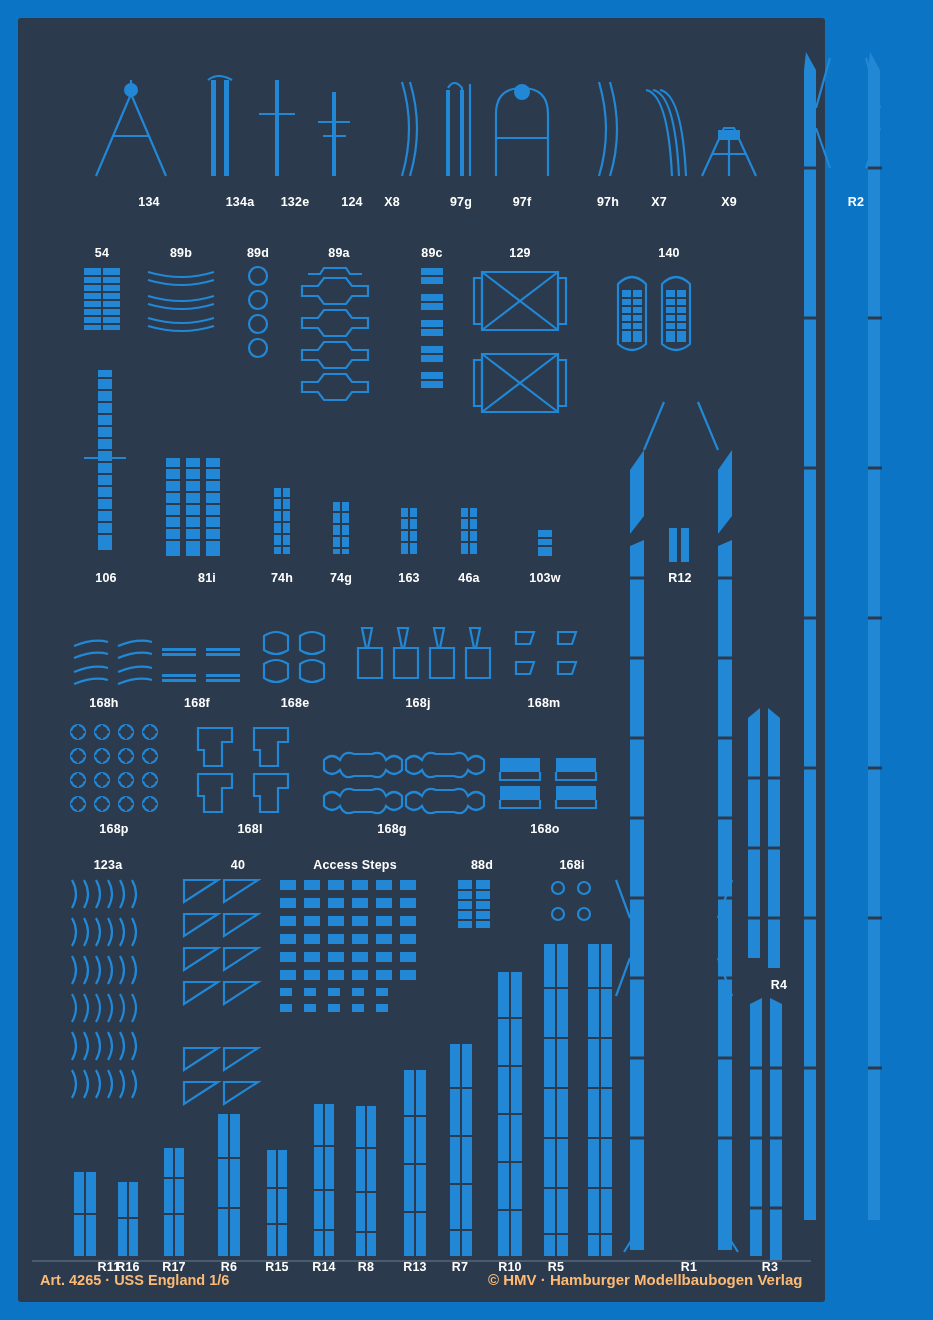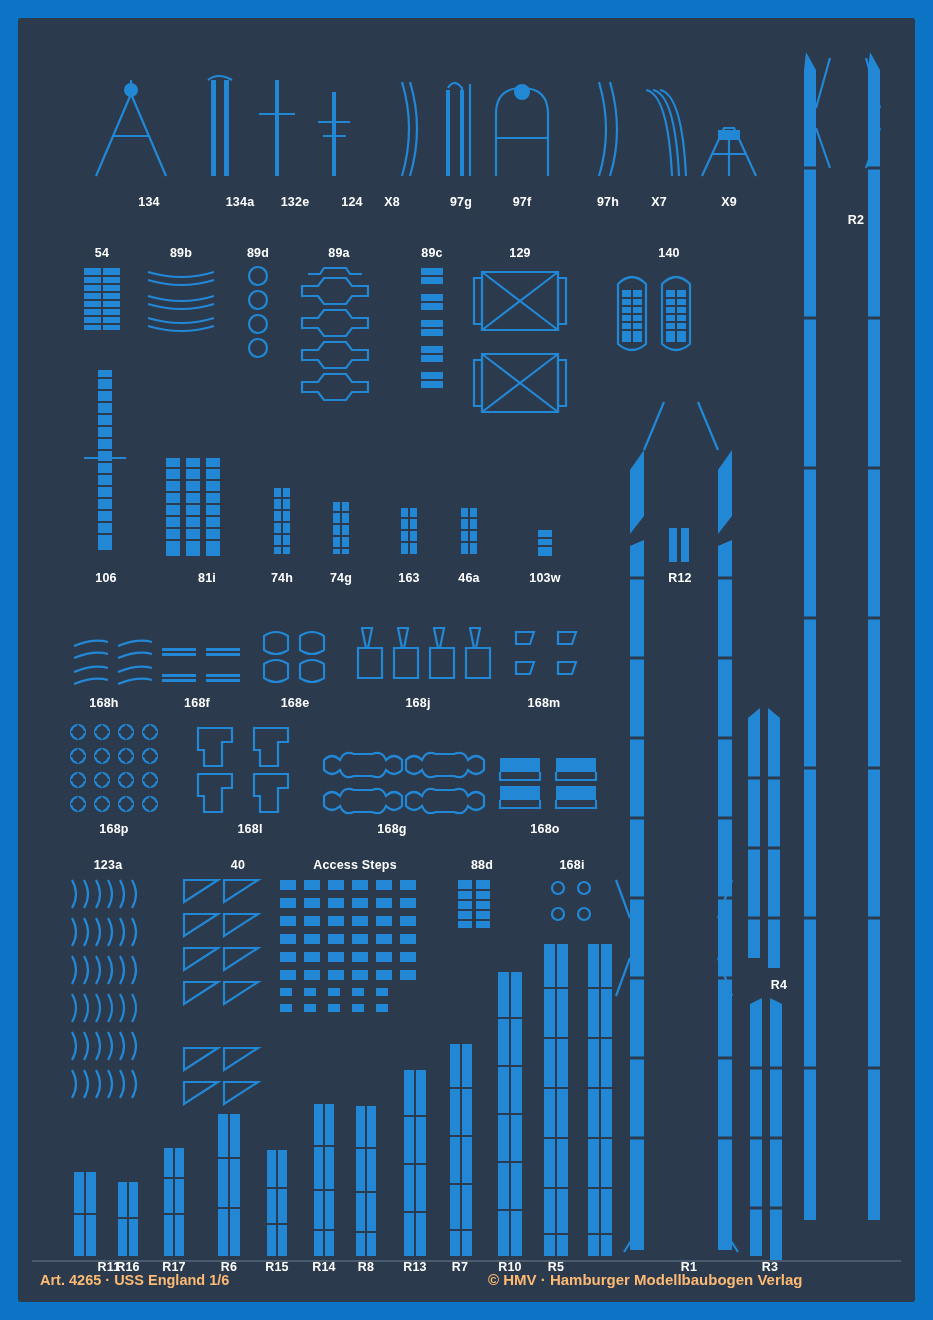--- a/index.html
+++ b/index.html
@@ -7,21 +7,21 @@
   body {
     width: 933px;
     height: 1320px;
     background: #0b74c4;
     font-family: "Liberation Sans", sans-serif;
     overflow: hidden;
   }
   #sheet {
     position: absolute;
     left: 18px; top: 18px;
-    width: 897px; height: 1284px;
+    width: 807px; height: 1284px;
     background: #2b3a4d;
     border-radius: 3px;
   }
   .lbl {
     position: absolute;
     color: #ffffff;
     font-size: 12.5px;
     font-weight: bold;
     letter-spacing: 0.2px;
     white-space: nowrap;
@@ -765,21 +765,21 @@
       <div class="lbl" style="left: 131px; top: 177px;">134</div>
       <div class="lbl" style="left: 222px; top: 177px;">134a</div>
       <div class="lbl" style="left: 277px; top: 177px;">132e</div>
       <div class="lbl" style="left: 334px; top: 177px;">124</div>
       <div class="lbl" style="left: 374px; top: 177px;">X8</div>
       <div class="lbl" style="left: 443px; top: 177px;">97g</div>
       <div class="lbl" style="left: 504px; top: 177px;">97f</div>
       <div class="lbl" style="left: 590px; top: 177px;">97h</div>
       <div class="lbl" style="left: 641px; top: 177px;">X7</div>
       <div class="lbl" style="left: 711px; top: 177px;">X9</div>
-      <div class="lbl" style="left: 838px; top: 177px; margin-top: 18px;">R2</div>
+      <div class="lbl" style="left: 838px; top: 177px;">R2</div>
       <div class="lbl" style="left: 84px; top: 228px;">54</div>
       <div class="lbl" style="left: 163px; top: 228px;">89b</div>
       <div class="lbl" style="left: 240px; top: 228px;">89d</div>
       <div class="lbl" style="left: 321px; top: 228px;">89a</div>
       <div class="lbl" style="left: 414px; top: 228px;">89c</div>
       <div class="lbl" style="left: 502px; top: 228px;">129</div>
       <div class="lbl" style="left: 651px; top: 228px;">140</div>
       <div class="lbl" style="left: 88px; top: 553px;">106</div>
       <div class="lbl" style="left: 173px; top: 553px; margin-left: 16px;">81i</div>
       <div class="lbl" style="left: 264px; top: 553px;">74h</div>

